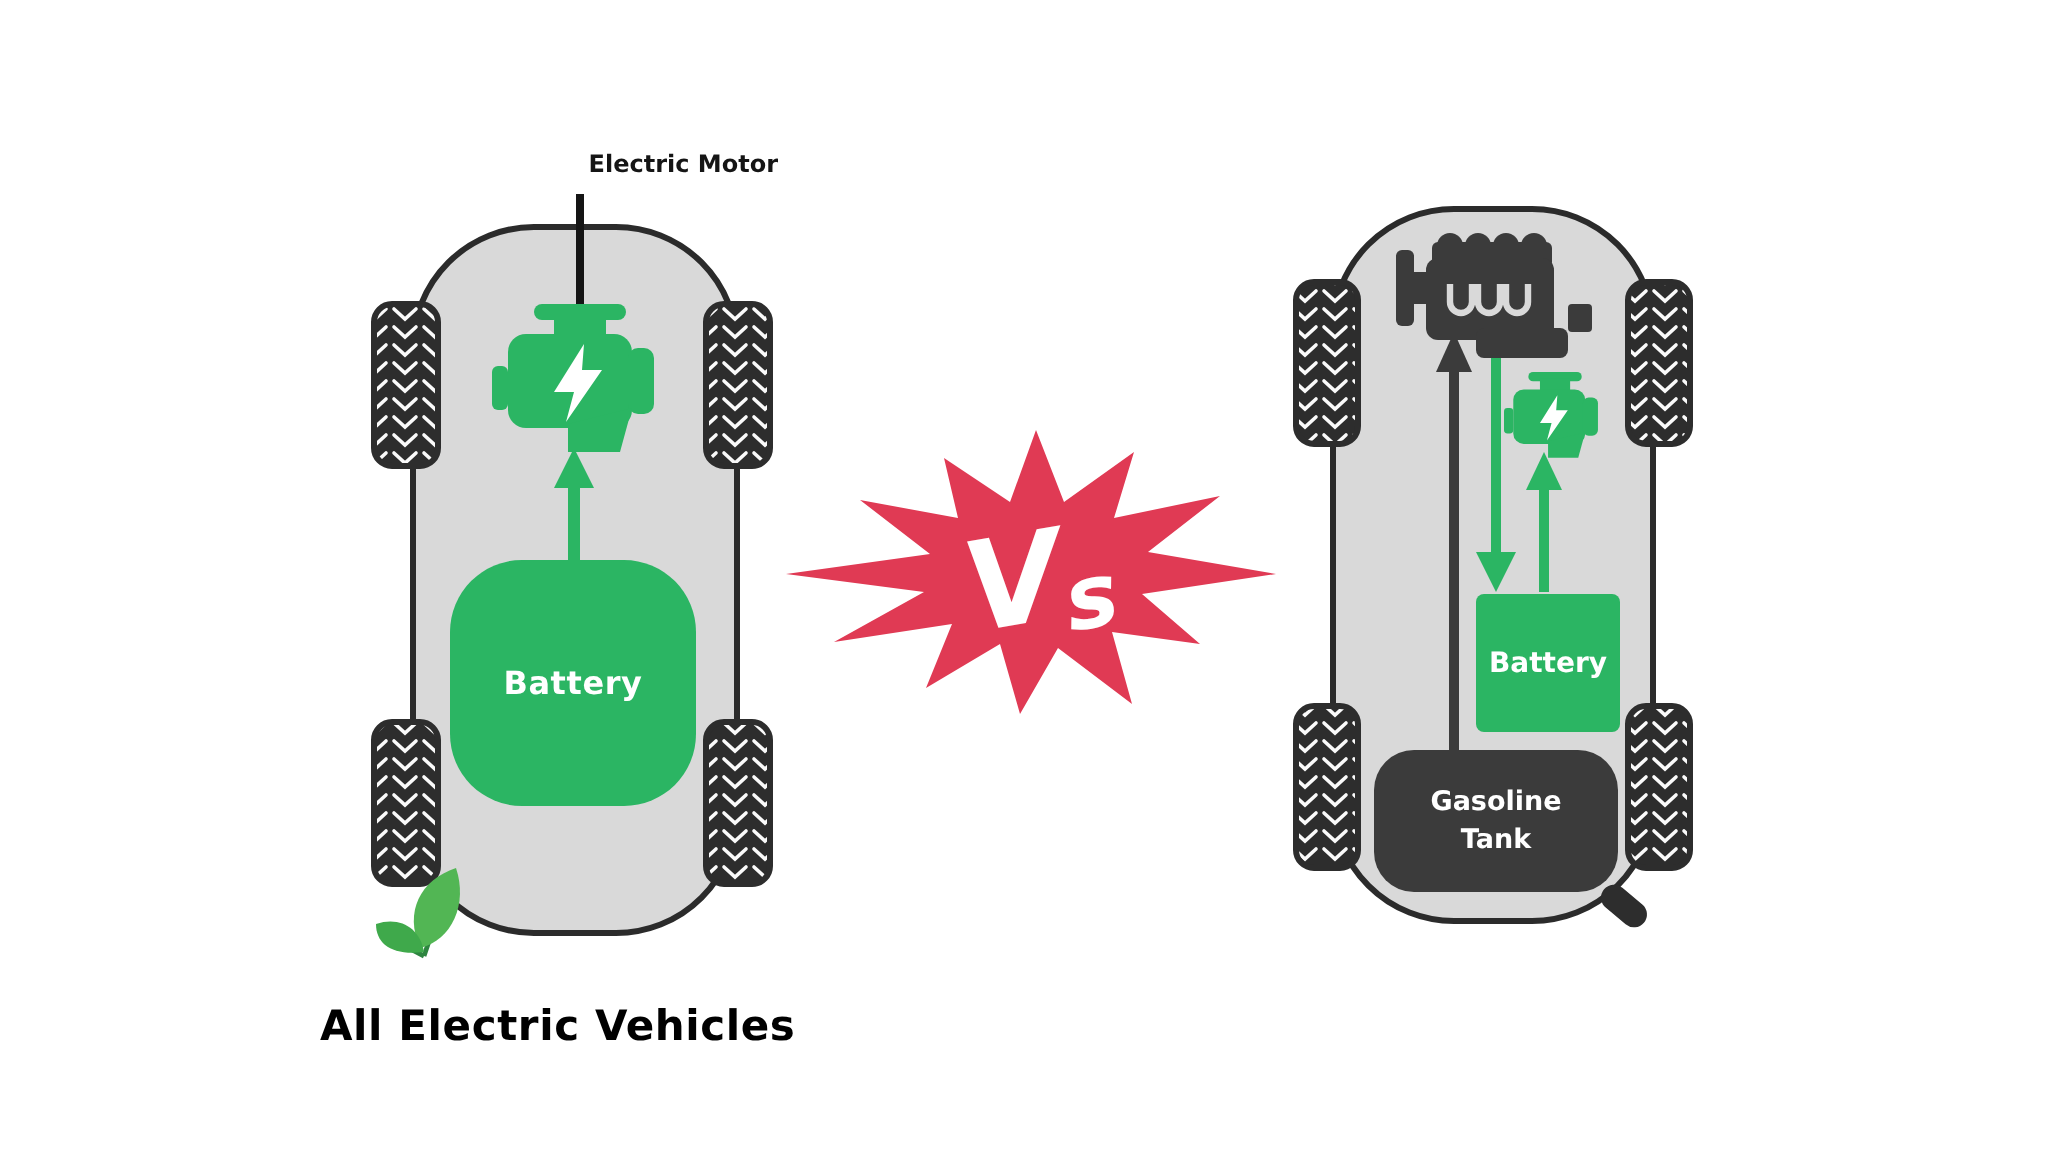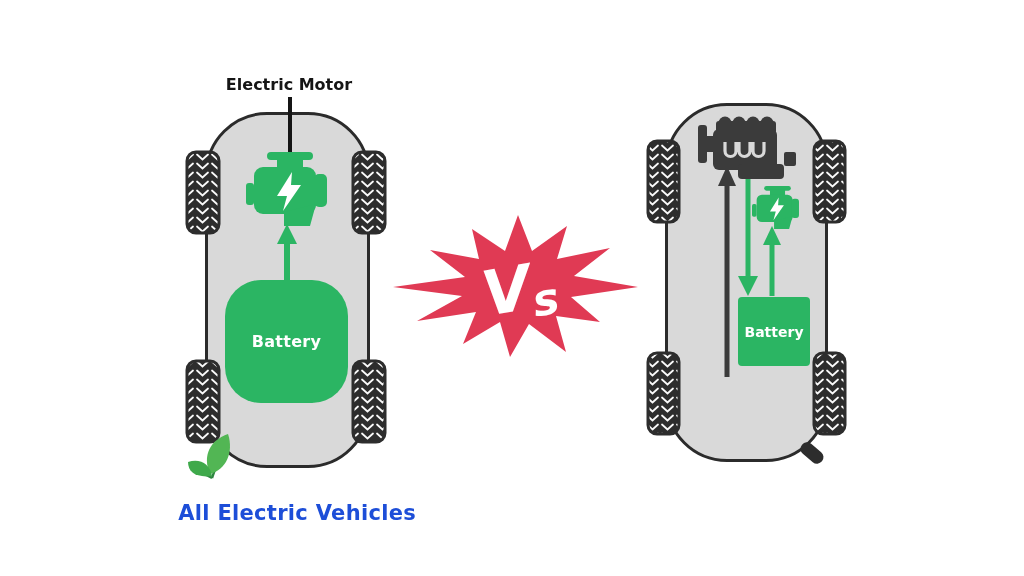--- a/index.html
+++ b/index.html
@@ -22,23 +22,23 @@
   }
   #left-battery  { left:225px; top:280px; width:123px; height:123px; background:#2bb563; border-radius:36px; font-size:16px; letter-spacing:0.3px; }
   #right-battery { left:738px; top:297px; width:72px;  height:69px;  background:#2bb563; border-radius:4px;  font-size:14px; }
   #tank          { left:687px; top:375px; width:122px; height:71px;  background:#3b3b3b; border-radius:20px; font-size:13.5px; line-height:1.35; }
   #tank span     { white-space:pre-line; }
 
   svg.gfx { position:absolute; left:0; top:0; z-index:3; pointer-events:none; }
 
   
   .label { position:absolute; z-index:4; }
-  #motor-callout  { left:189px; top:75px;  width:200px; text-align:center; font-size:16px;   font-weight:bold; color:#151515; }
+  #motor-callout  { left:189px; top:75px;  width:200px; text-align:right; font-size:12px;   font-weight:bold; color:#151515; }
   #zero-emissions { left:85px;  top:453px; width:106px; text-align:center; font-size:14.5px; font-weight:bold; color:#151515; }
-  .title { text-align:right; font-weight:bold; color:#1d4ed8; letter-spacing:0.3px; }
+  .title { text-align:left; font-weight:bold; color:#000000; letter-spacing:0.3px; }
   #left-title  { left:160px; top:501px; width:256px; font-size:21px; }
   #right-title { left:618px; top:491px; width:256px; font-size:21px; }
 
   
   #vs {
     position:absolute; left:462px; top:232px; width:115px; height:112px; z-index:4;
     display:flex; align-items:center; justify-content:center;
     transform:rotate(-10deg); color:#ffffff; font-style:italic; font-weight:bold;
   }
   #vs .v { font-size:62px; }
@@ -50,20 +50,24 @@
 <div class="canvas">
 
   <div class="car-body" id="left-body"></div>
   <div class="car-body" id="right-body"></div>
 
   <div class="box" id="left-battery">
     <span>Battery</span>
   </div>
   <div class="box" id="right-battery">
     <span>Battery</span>
+  </div>
+  <div class="box" id="tank">
+    <span>Gasoline
+Tank</span>
   </div>
 
   <svg class="gfx" width="1024" height="576" viewBox="0 0 1024 576">
     <defs>
       <pattern id="tread" width="15" height="9" patternUnits="userSpaceOnUse">
         <rect width="15" height="9" fill="#2d2d2d"></rect>
         <path d="M2,1.5 L7.5,6.5 L13,1.5" fill="none" stroke="#fafafa" stroke-width="1.8" stroke-linecap="round"></path>
       </pattern>
       <g id="motor-icon" fill="#2bb563">
         <rect x="21" y="0" width="46" height="8" rx="4"></rect>

